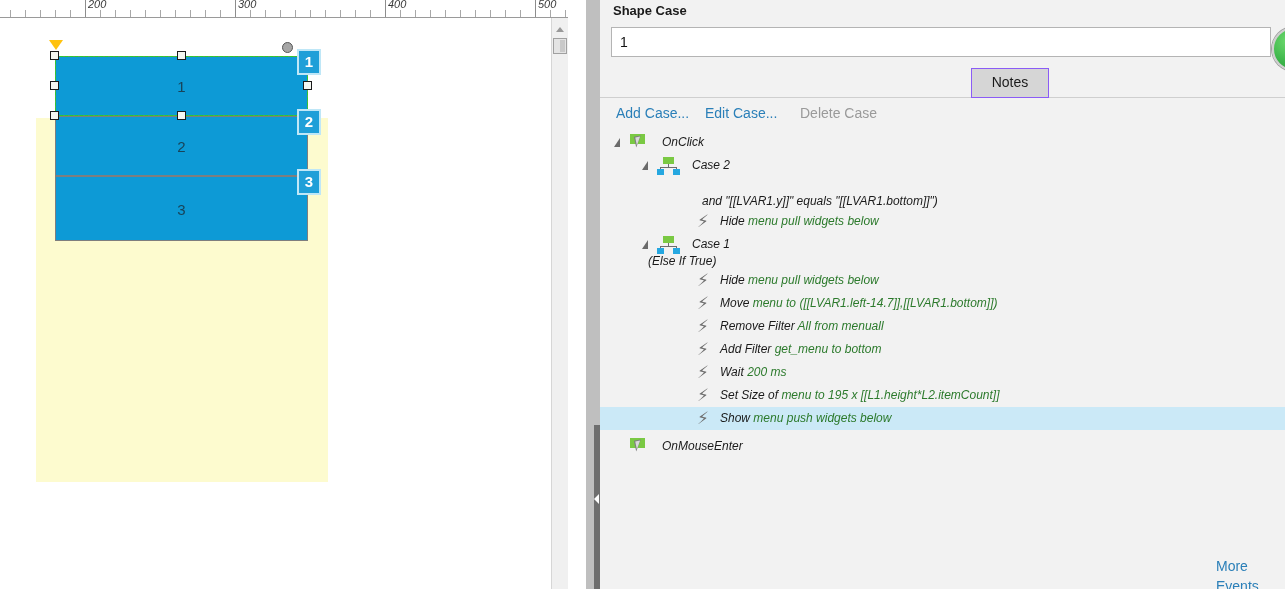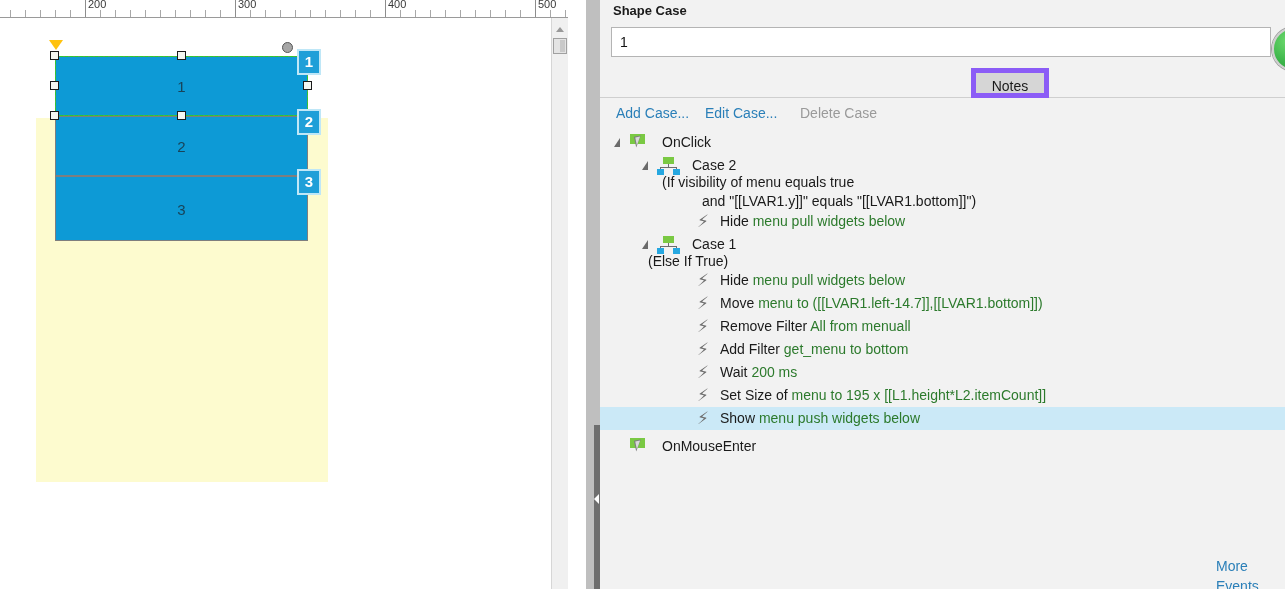--- a/index.html
+++ b/index.html
@@ -31,20 +31,21 @@
 
   
   #h-ruler {
     position: absolute;
     left: 0; top: 0;
     width: 568px;
     height: 17px;
     background: #ffffff;
     border-bottom: 1px solid #9a9a9a;
     overflow: hidden;
+    font-style: italic;
   }
   .ruler-major {
     position: absolute;
     top: 0;
     width: 1px;
     height: 17px;
     background: #8d8d8d;
   }
   .ruler-minor {
     position: absolute;
@@ -338,21 +339,21 @@
     position: absolute;
     right: 9px; top: 1px;
     font-size: 13px;
     line-height: 13px;
     color: #1a1a1a;
   }
   #tab-notes {
     left: 371px;
     width: 78px;
     background: #d6d6d6;
-    border: 5px solid #8b5cf6;
+    border: 1px solid #8b5cf6;
   }
 
   
   #case-links {
     position: absolute;
     left: 0; top: 103px;
     width: 685px;
     height: 24px;
   }
   .case-link {
@@ -379,24 +380,25 @@
     width: 685px;
     height: 23px;
   }
   .tree-row.highlighted {
     background: #cbe9f7;
   }
   .tree-text {
     position: absolute;
     top: 0;
     line-height: 22px;
-    font-size: 14px;
+    font-size: 12px;
     font-family: "Liberation Sans", sans-serif;
     white-space: nowrap;
     color: #1a1a1a;
+    font-style: italic;
   }
   .tree-text .grn { color: #2c7a2c; }
 
   
   .disclosure {
     position: absolute;
     width: 0; height: 0;
     border-left: 6px solid transparent;
     border-bottom: 9px solid #6b6b6b;
   }
@@ -623,23 +625,20 @@
           <span class="ci-top"></span>
           <span class="ci-stem"></span>
           <span class="ci-bar"></span>
           <span class="ci-l1"></span>
           <span class="ci-l2"></span>
           <span class="ci-bl"></span>
           <span class="ci-br"></span>
         </div>
         <div class="tree-text" style="left: 92px;"><span>Case 2</span></div>
       </div>
-      <div class="tree-row" style="top: 40px; height: 23px;">
-        <div class="tree-text" style="left: 62px;"><span>(If visibility of menu equals true</span></div>
-      </div>
       <div class="tree-row" style="top: 59px; height: 23px;">
         <div class="tree-text" style="left: 102px;"><span>and "[[LVAR1.y]]" equals "[[LVAR1.bottom]]")</span></div>
       </div>
       <div class="tree-row" style="top: 79px; height: 23px;">
         <div class="bolt-icon" style="left: 96px; top: 3px;">⚡</div>
         <div class="tree-text" style="left: 120px;"><span>Hide </span><span class="grn">menu pull widgets below</span></div>
       </div>
       <div class="tree-row" style="top: 102px; height: 23px;">
         <div class="disclosure" style="left: 42px; top: 7px;"></div>
         <div class="case-icon" style="left: 58px; top: 3px;">

